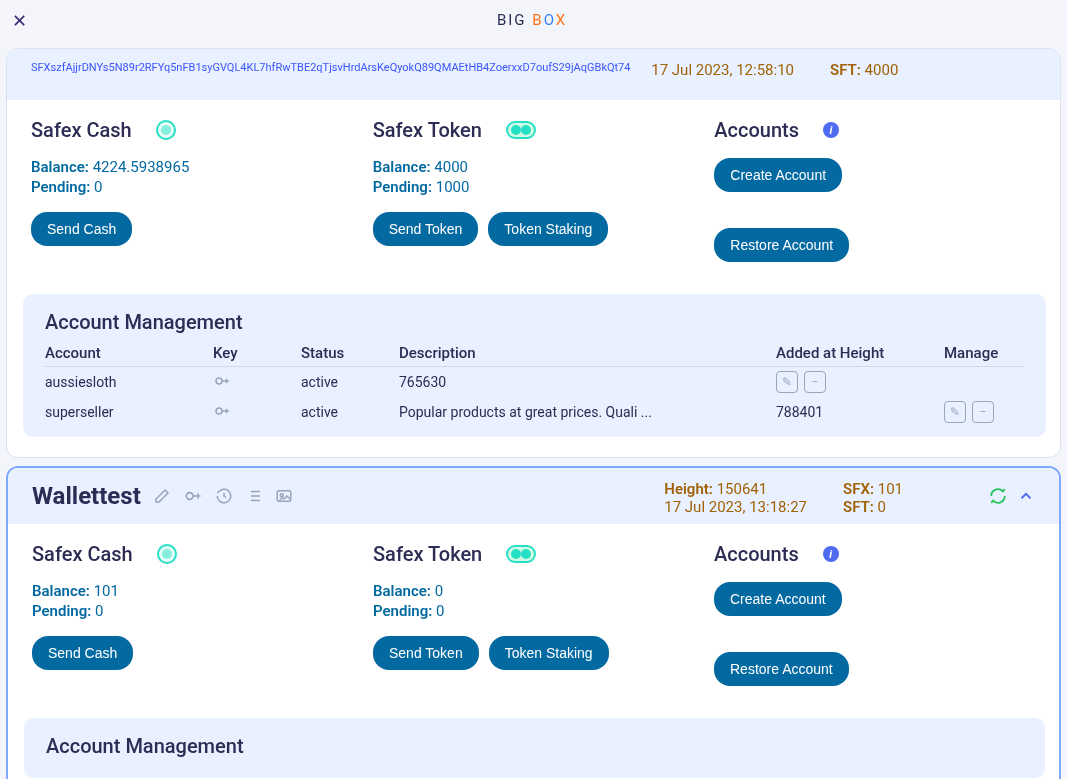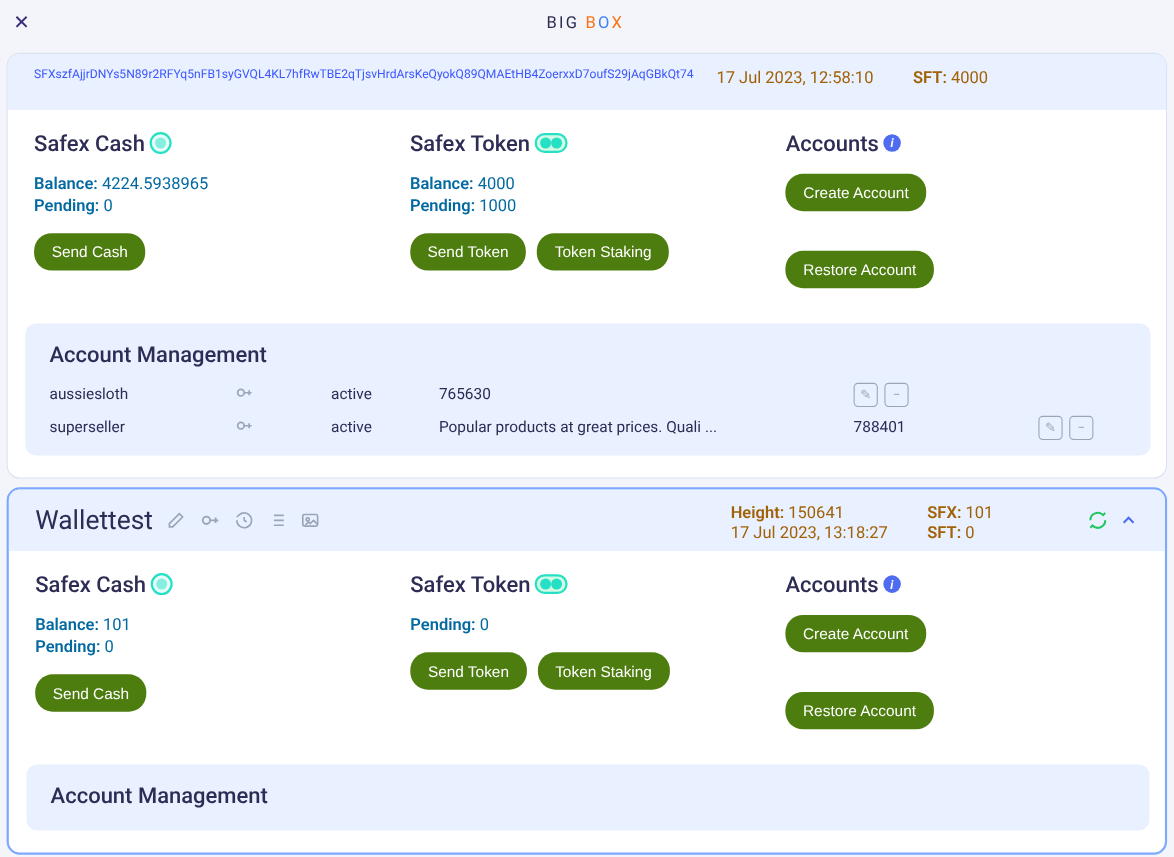--- a/index.html
+++ b/index.html
@@ -56,21 +56,21 @@
     padding-bottom: 26px;
   }
   .wallet-title-row {
     display: flex;
     align-items: center;
     gap: 12px;
   }
   .wallet-name {
     font-size: 24px;
     color: #2c2c54;
-    font-weight: 400;
+    font-weight: 700;
   }
   .header-icon {
     color: #9aa5ba;
     cursor: pointer;
     display: inline-flex;
     align-items: center;
   }
   .wallet-addr {
     color: #3b56ff;
     font-size: 11px;
@@ -103,21 +103,21 @@
     grid-template-columns: 1fr 1fr 1fr;
     gap: 20px;
   }
   .wallet-body h3 {
     font-size: 20px;
     font-weight: 500;
     color: #2c2c54;
     margin: 0 0 16px 0;
     display: flex;
     align-items: center;
-    gap: 4px;
+    gap: 24px;
   }
   .coin-circle {
     width: 20px; height: 20px; border-radius: 50%;
     border: 2px solid #25e0c4;
     background: #e6fcf9;
     display: inline-block;
     position: relative;
   }
   .coin-circle::after{
     content:""; position:absolute; inset:3px; border-radius:50%;
@@ -138,21 +138,21 @@
   .token-pill::after{right:3px;}
   .info-circle {
     width: 16px; height: 16px; border-radius: 50%;
     background: #4f6bf0; color: #fff;
     display: inline-flex; align-items:center; justify-content:center;
     font-size: 11px; font-weight: bold; font-style: italic;
   }
   .kv { font-size: 15px; color:#0369a1; margin-bottom: 2px; }
   .kv .k { font-weight: 600; }
   .btn {
-    background: #4d7c0f;
+    background: #0369a1;
     color: #fff;
     border: none;
     border-radius: 16px;
     padding: 9px 16px;
     font-size: 14px;
     cursor: pointer;
   }
   .btn-row { display:flex; gap: 10px; margin-top: 16px; }
   .accounts-col .btn { margin-bottom: 8px; }
   .acct-mgmt {
@@ -253,20 +253,28 @@
         </h3>
         <button class="btn">Create Account</button>
         <div class="btn-row" style="margin-top:28px;">
           <button class="btn">Restore Account</button>
         </div>
       </div>
     </div>
 
     <div class="acct-mgmt">
       <h2>Account Management</h2>
+      <div class="tbl-head">
+        <div>Account</div>
+        <div>Key</div>
+        <div>Status</div>
+        <div>Description</div>
+        <div>Added at Height</div>
+        <div>Manage</div>
+      </div>
       <div class="tbl-row">
         <div>aussiesloth</div>
         <div class="key-icon">
           <svg width="18" height="18" viewBox="0 0 24 24" fill="none" stroke="currentColor" stroke-width="2">
               <circle cx="8" cy="12" r="4"></circle>
               <path d="M12 12h9M18 9v6"></path>
             </svg>
         </div>
         <div>active</div>
         <div>765630</div>
@@ -363,20 +371,21 @@
         <div class="btn-row">
           <button class="btn">Send Cash</button>
         </div>
       </div>
 
       <div>
         <h3>
           <span>Safex Token</span>
           <span class="token-pill"></span>
         </h3>
+        <div class="kv"><span class="k">Balance:</span> <span>0</span></div>
         <div class="kv"><span class="k">Pending:</span> <span>0</span></div>
         <div class="btn-row">
           <button class="btn">Send Token</button>
           <button class="btn">Token Staking</button>
         </div>
       </div>
 
       <div class="accounts-col">
         <h3>
           <span>Accounts</span>

